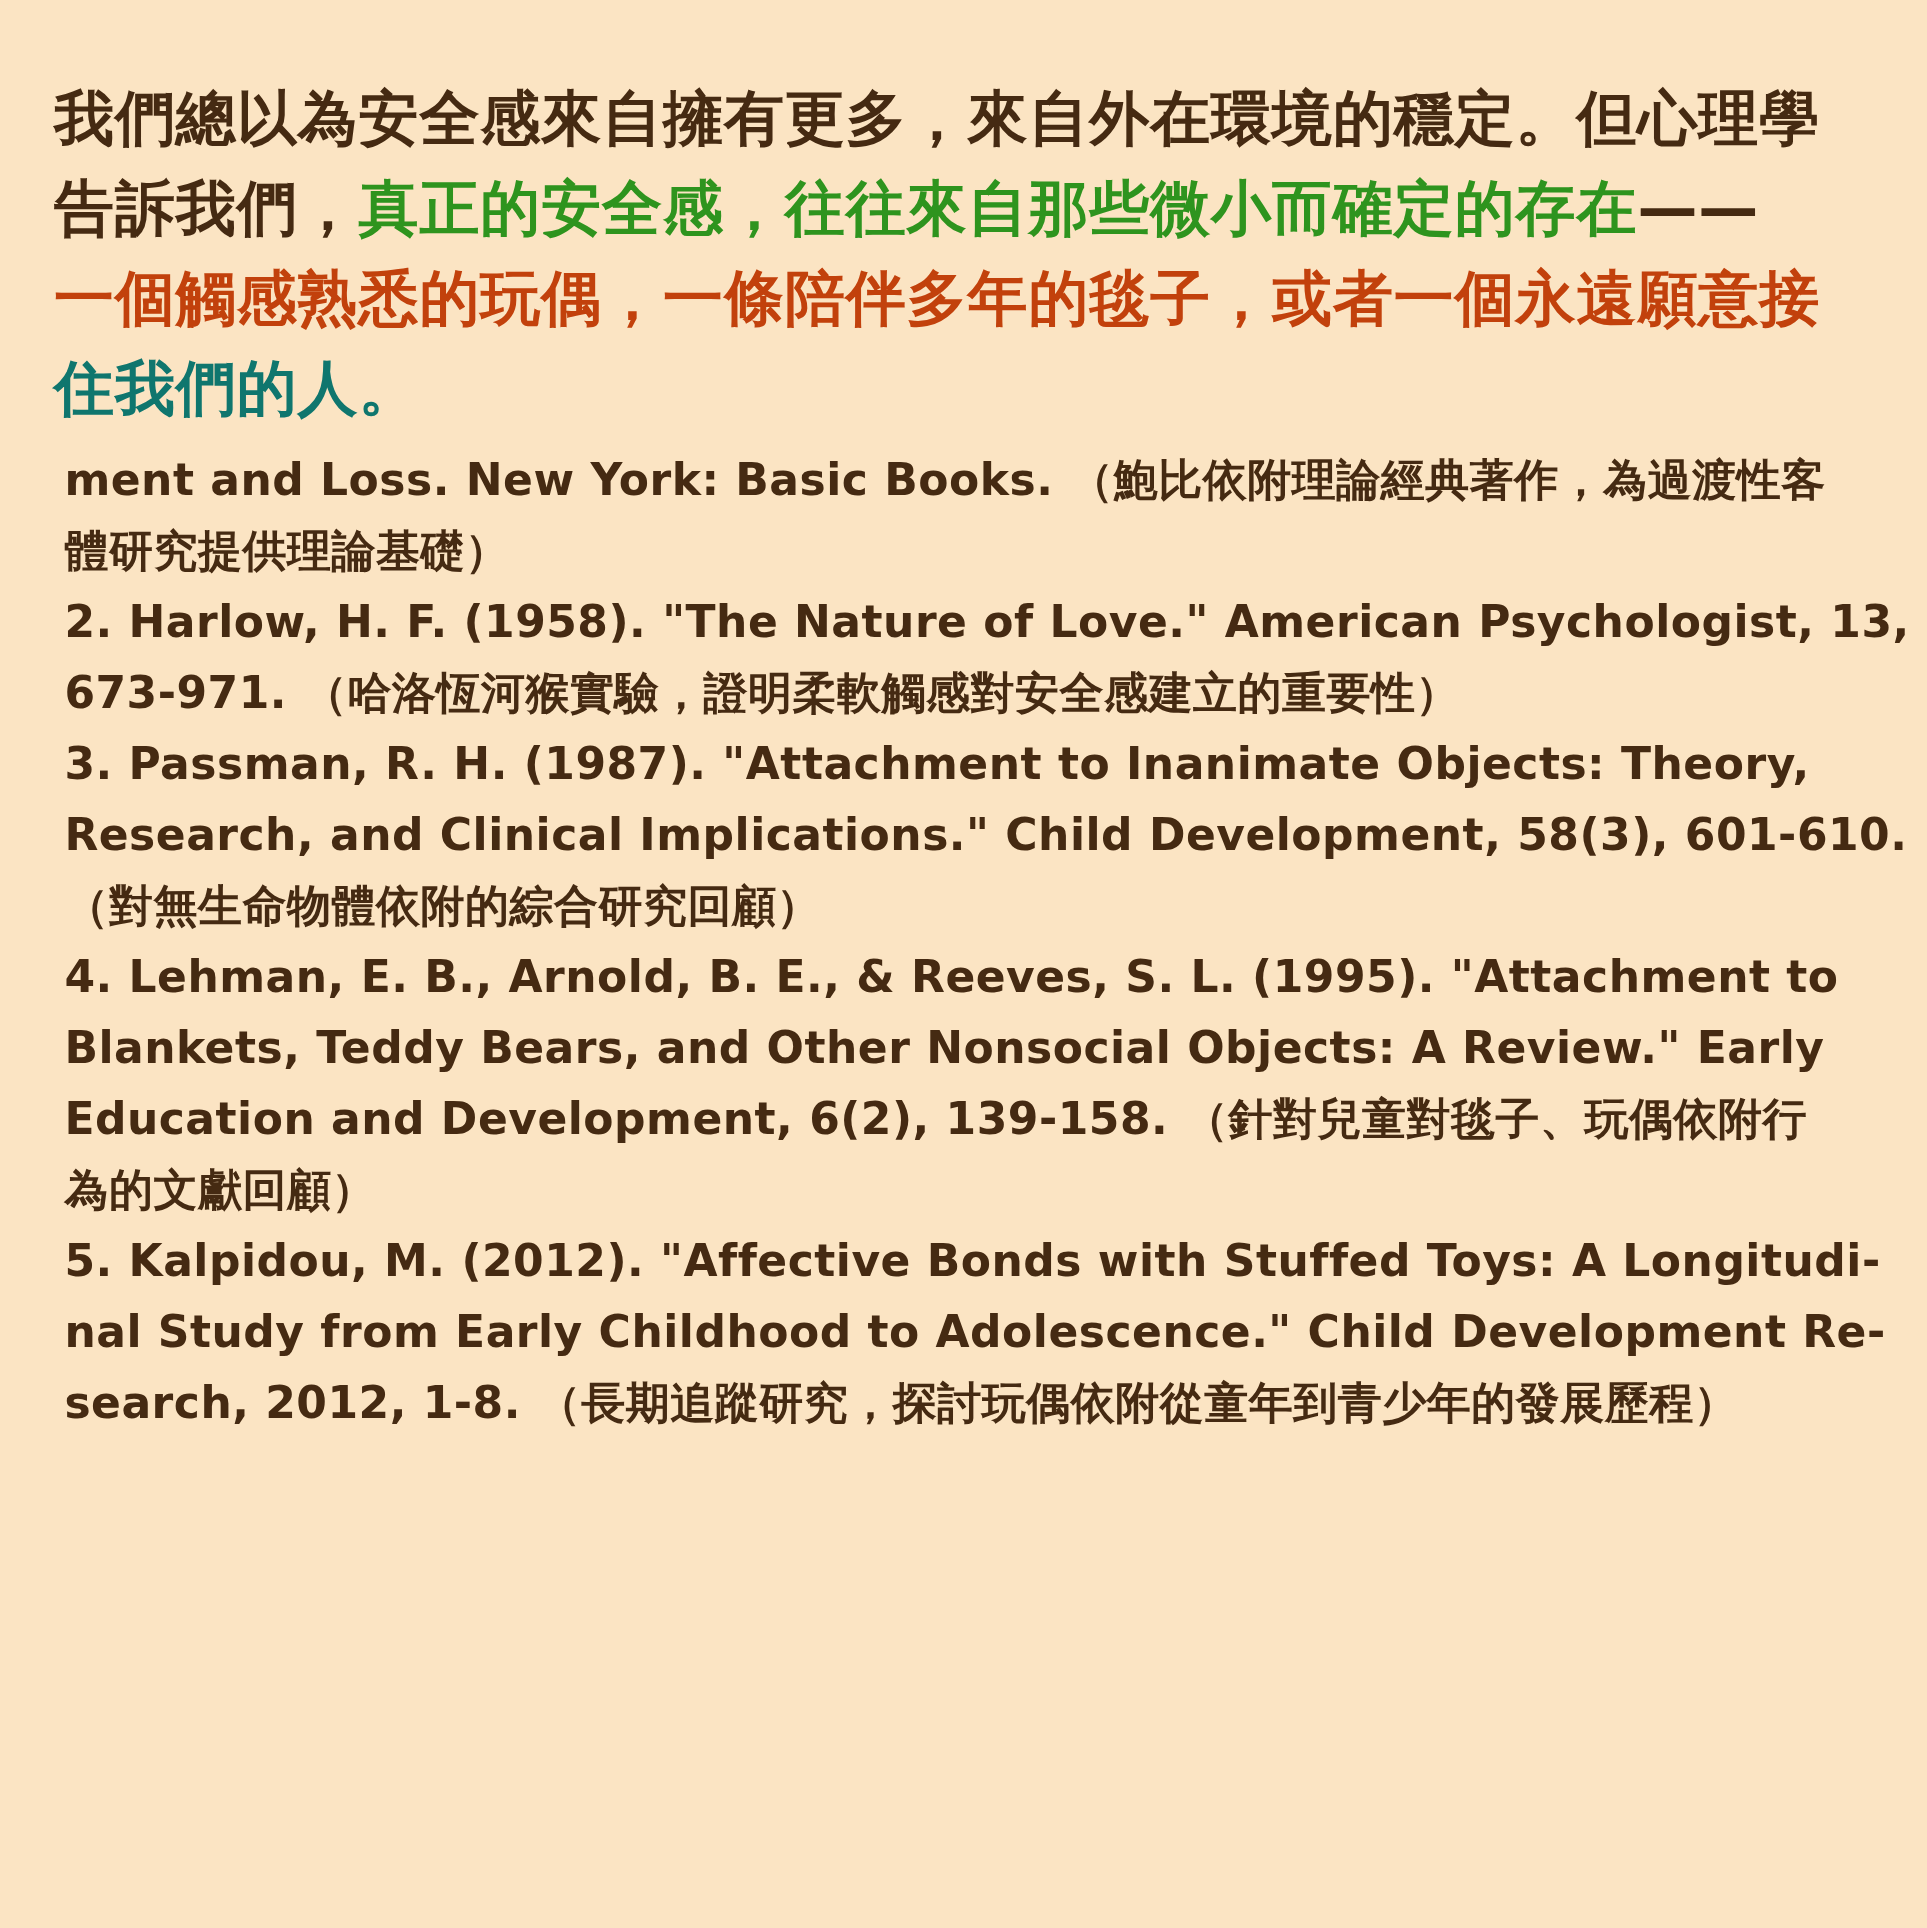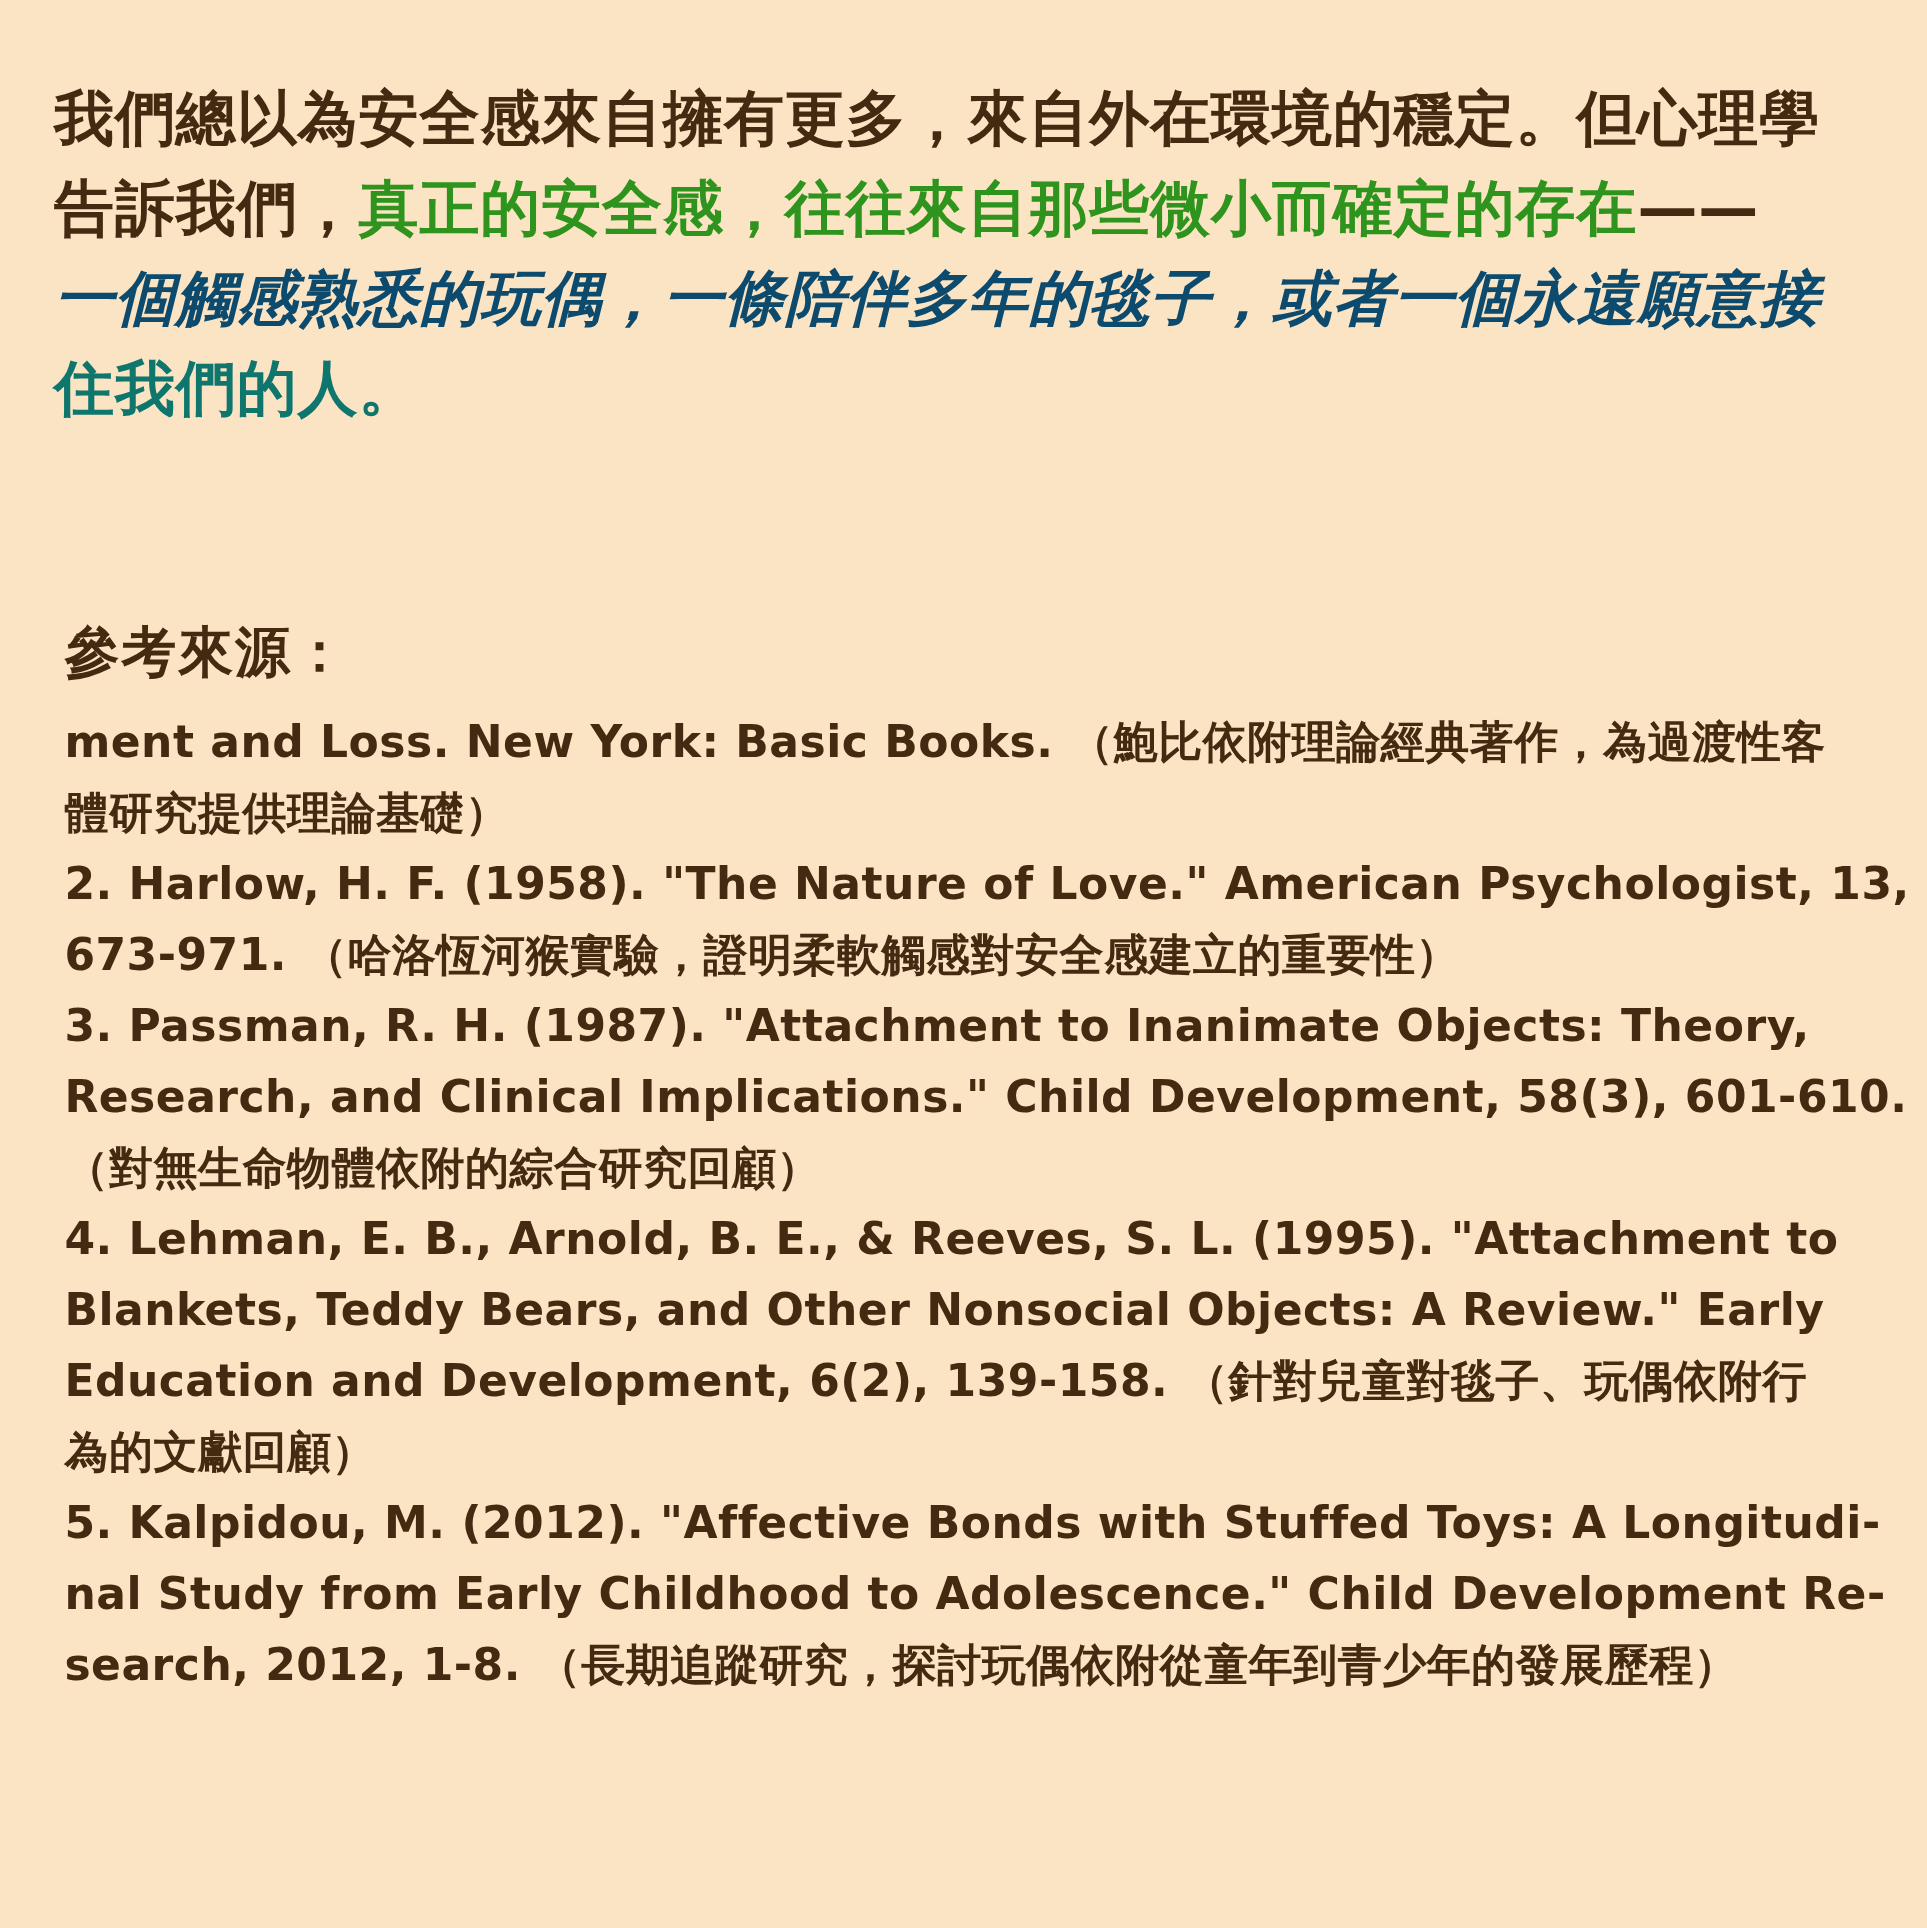--- a/index.html
+++ b/index.html
@@ -57,26 +57,25 @@
   }
 </style>
 </head>
 <body style="background: rgb(251, 228, 195);">
 
 <div class="page">
 
   <div class="intro">
       <div class="intro-line"><span style="color: rgb(69, 42, 18);">我們總以為安全感來自擁有更多，來自外在環境的穩定。但心理學</span></div>
       <div class="intro-line"><span style="color: rgb(69, 42, 18); text-align: center;">告訴我們，</span><span style="color: rgb(46, 148, 30);">真正的安全感，往往來自那些微小而確定的存在</span><span style="color: rgb(69, 42, 18);">——</span></div>
-      <div class="intro-line"><span style="color: #0c4a6e; font-style: italic;">一個觸感熟悉的玩偶，一條陪伴多年的毯子，或者一個永遠願意接</span></div>
+      <div class="intro-line"><span style="color: #c2410c;">一個觸感熟悉的玩偶，一條陪伴多年的毯子，或者一個永遠願意接</span></div>
       <div class="intro-line"><span style="color: #0f766e;">住我們的人。</span></div>
     </div>
 
 
-  <div class="ref-heading" style="color: rgb(69, 42, 18);">參考來源：</div>
 
   <div class="references" style="color: rgb(69, 42, 18);">
       <div>
         <div class="ref-line">ment and Loss. New York: Basic Books. （鮑比依附理論經典著作，為過渡性客</div>
         <div class="ref-line">體研究提供理論基礎）</div>
       </div>
       <div>
         <div class="ref-line">2. Harlow, H. F. (1958). "The Nature of Love." American Psychologist, 13,</div>
         <div class="ref-line">673-971. （哈洛恆河猴實驗，證明柔軟觸感對安全感建立的重要性）</div>
       </div>

